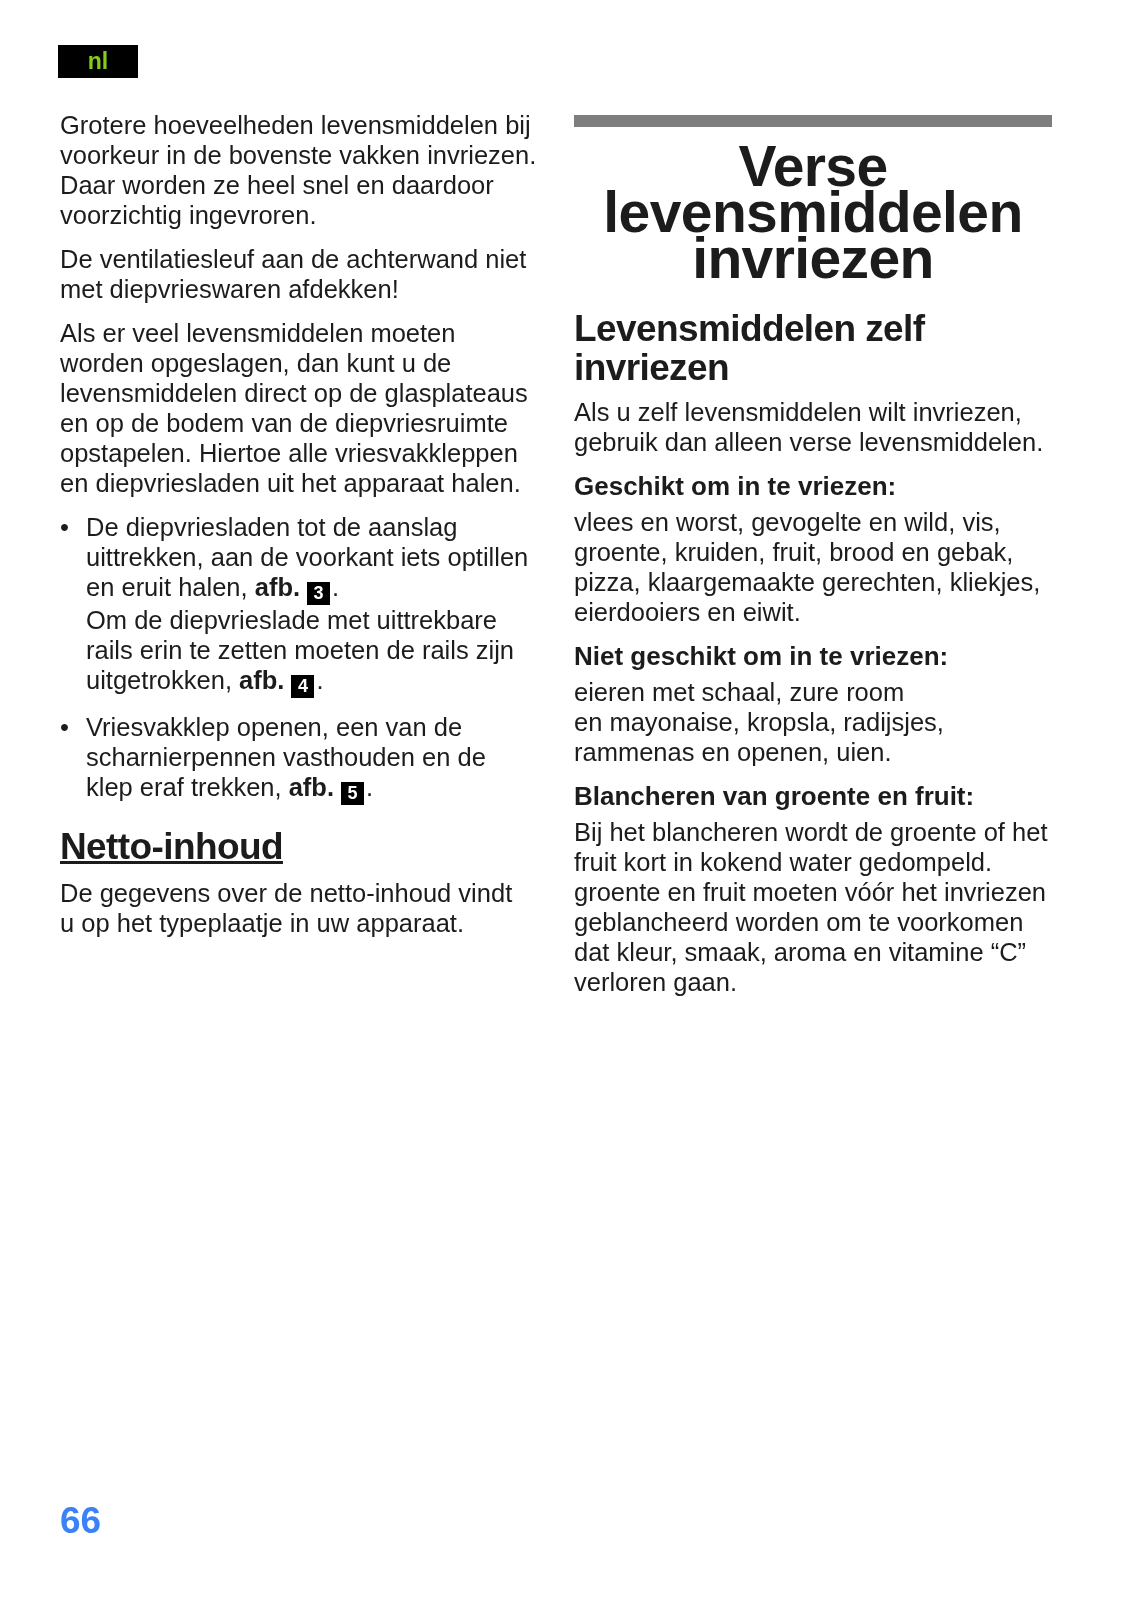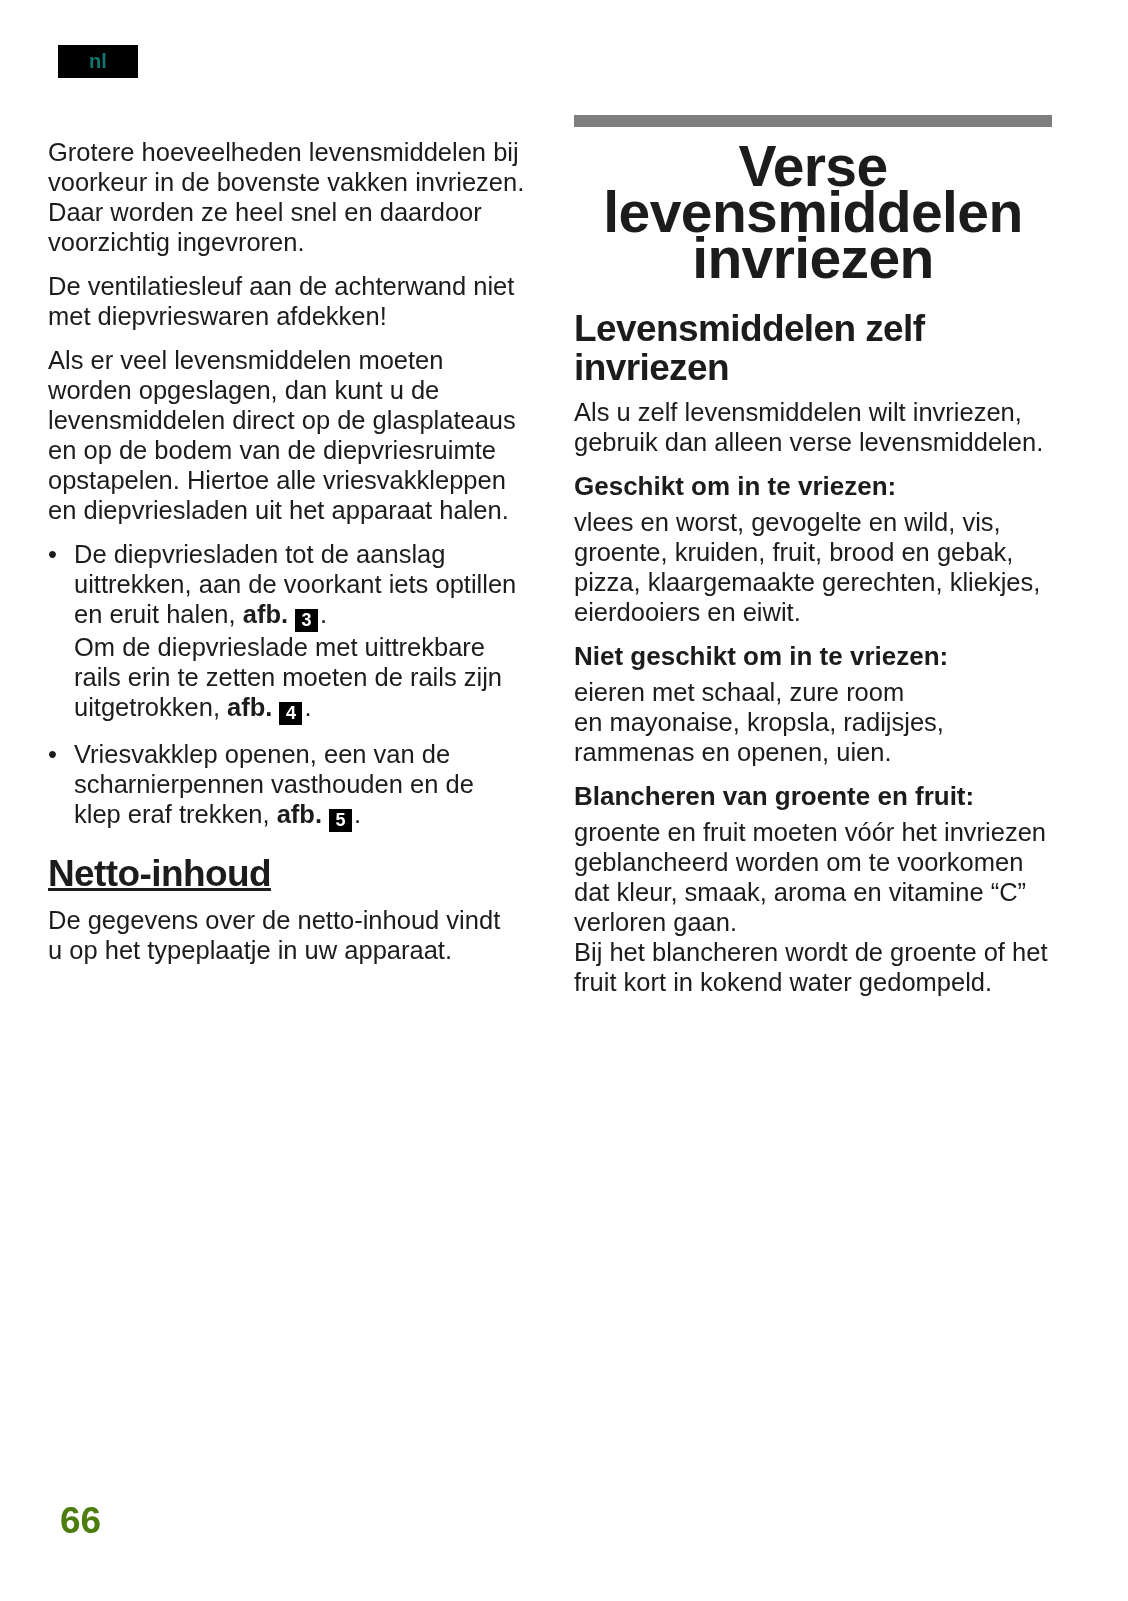--- a/index.html
+++ b/index.html
@@ -10,35 +10,35 @@
     background: #ffffff;
     font-family: "Liberation Sans", "DejaVu Sans", sans-serif;
     color: #1c1c1c;
     overflow: hidden;
   }
   .lang-badge {
     position: absolute;
     left: 58px; top: 45px;
     width: 80px; height: 33px;
     background: #000000;
-    color: #0f766e;
-    font-size: 20px;
+    color: #84cc16;
+    font-size: 23px;
     font-weight: bold;
     display: flex;
     align-items: center;
     justify-content: center;
   }
   .col {
     position: absolute;
     top: 110px;
     width: 478px;
     font-size: 25.5px;
     line-height: 30px;
   }
-  .col-left  { left: 48px; margin-top: 27px; }
+  .col-left  { left: 60px; }
   .col-right { left: 574px; top: 115px; }
 
   .col p { margin: 0 0 14px 0; }
   .p-narrow { max-width: 455px; }
 
   .rule {
     height: 12px;
     width: 478px;
     background: #7e7e7e;
     margin: 0;
@@ -91,21 +91,21 @@
     text-align: center;
     vertical-align: -3px;
     margin: 0 2px 0 7px;
   }
   .sentence { display: block; }
   .page-number {
     position: absolute;
     left: 60px; top: 1500px;
     font-size: 37px;
     font-weight: bold;
-    color: #4d7c0f;
+    color: #3b82f6;
   }
 </style>
 </head>
 <body>
 
 <div class="page">
 
   <div class="lang-badge">nl</div>
 
   <div class="col col-left">
@@ -144,20 +144,20 @@
 
     <h3>Niet geschikt om in te vriezen:</h3>
     <p>
       <span>eieren met schaal, zure room</span><br>
       <span>en mayonaise, kropsla, radijsjes,</span><br>
       <span>rammenas en openen, uien.</span>
     </p>
 
     <h3>Blancheren van groente en fruit:</h3>
     <p>
+      <span class="sentence">Bij het blancheren wordt de groente of het fruit kort in kokend water gedompeld.</span>
       <span class="sentence">groente en fruit moeten vóór het invriezen geblancheerd worden om te voorkomen dat kleur, smaak, aroma en vitamine “C” verloren gaan.</span>
-      <span class="sentence">Bij het blancheren wordt de groente of het fruit kort in kokend water gedompeld.</span>
     </p>
   </div>
 
   <div class="page-number">66</div>
 
 </div>
 
 </body></html>

